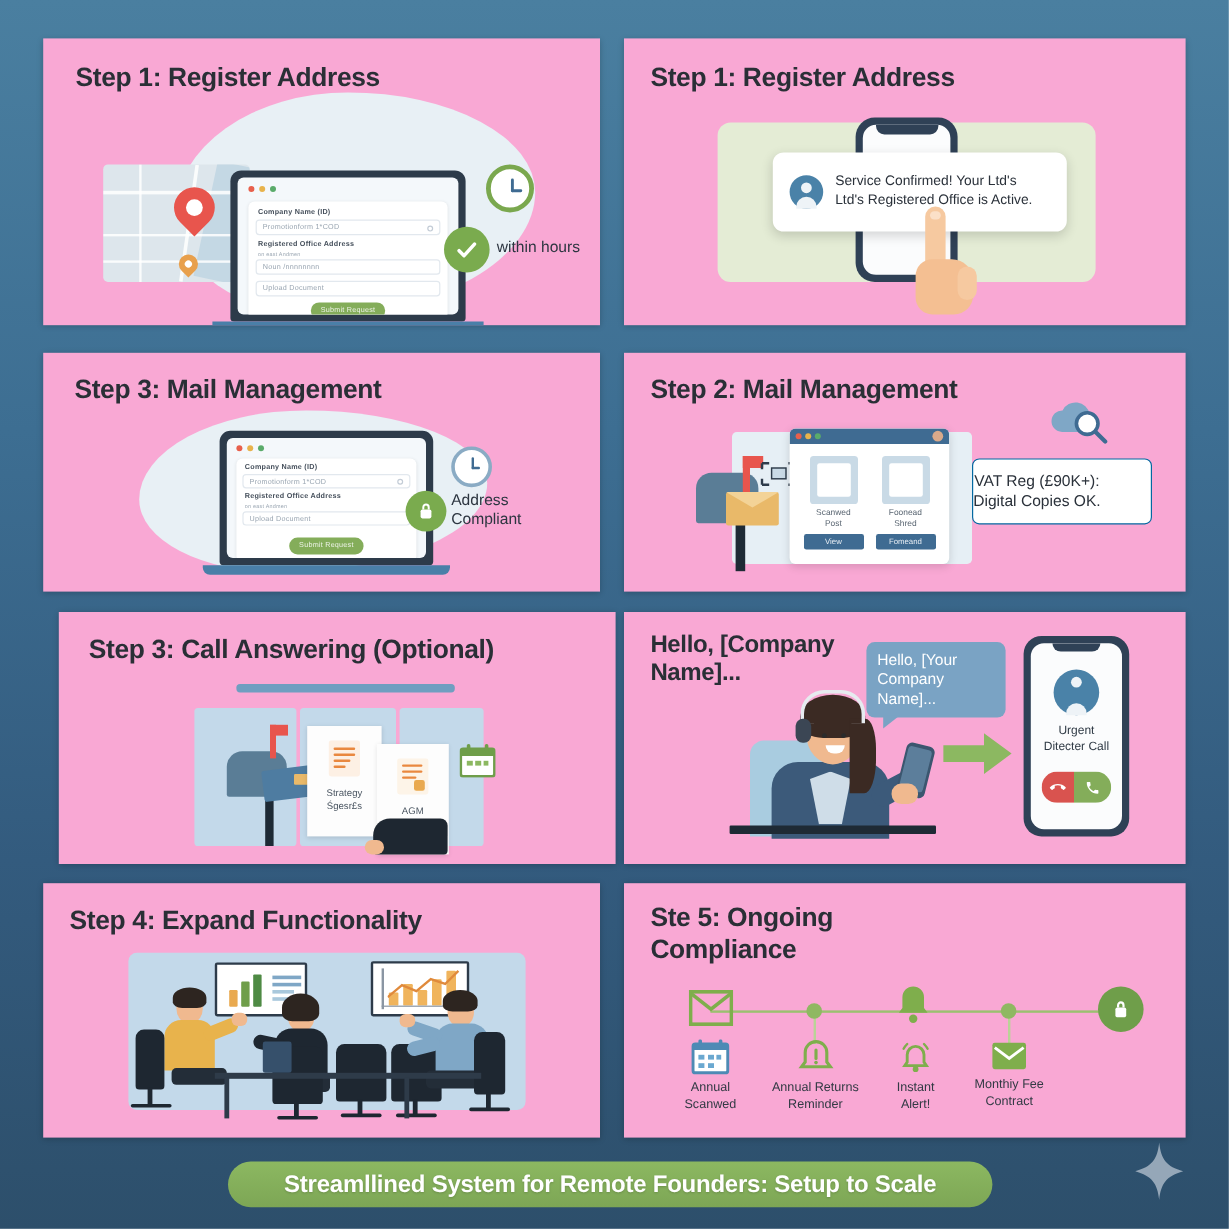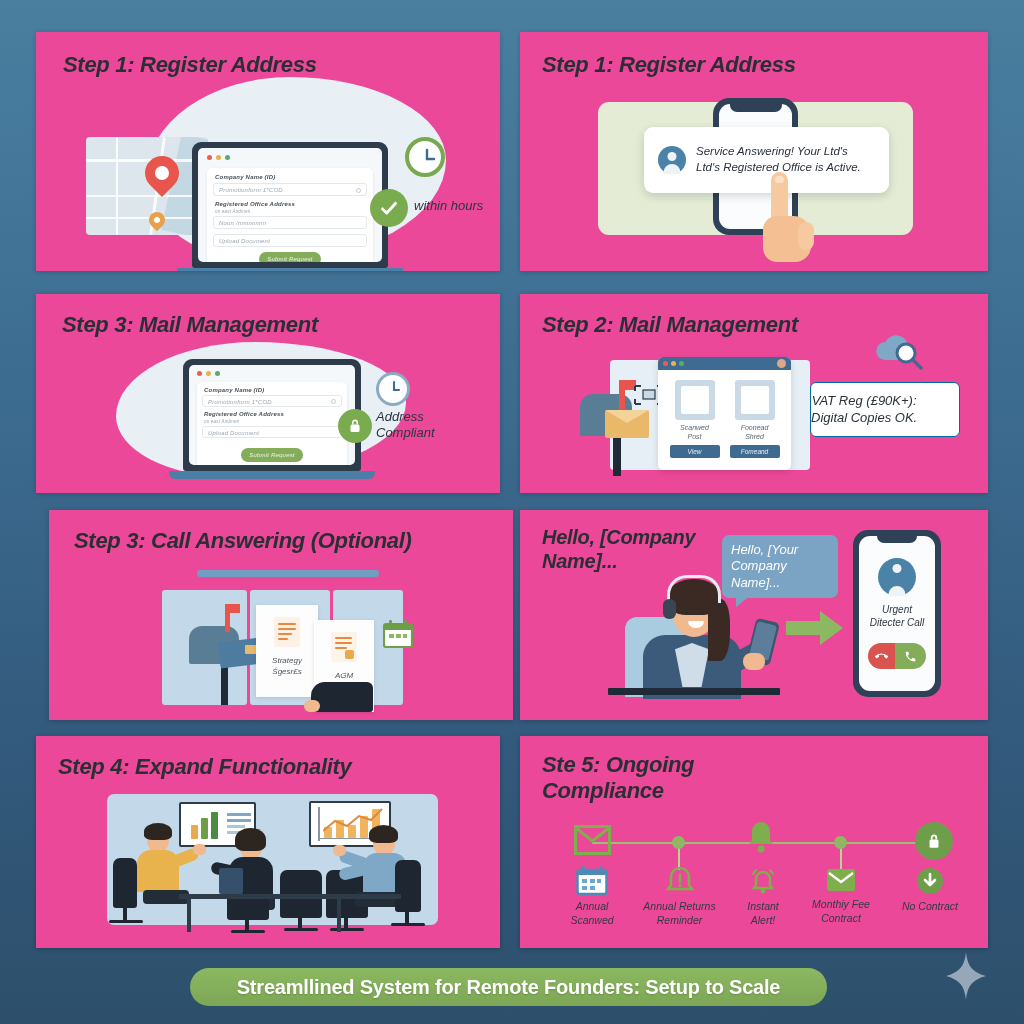--- a/index.html
+++ b/index.html
@@ -12,24 +12,23 @@
   }
 
   
   .grid {
     position: absolute;
     left: 36px; top: 32px;
     width: 952px; height: 916px;
   }
   .panel {
     position: absolute;
-    background: #ec4899;
+    background: #f9a8d4;
     overflow: hidden;
     box-shadow: 0 1px 5px rgba(0,0,0,0.22);
-    font-style: italic;
   }
   .p-title {
     position: absolute;
     font-weight: bold;
     color: #2a2f36;
     letter-spacing: -0.3px;
     line-height: 1.18;
   }
 
   
@@ -398,21 +397,21 @@
 
     <div class="phone" style="left:193px; top:66px; width:85px; height:137px;">
       <div class="phone-screen">
           <div class="notch"></div>
         </div>
     </div>
 
     <div class="toast" style="left:124px; top:95px; width:245px; height:66px;">
       <div class="avatar-c"></div>
       <div style="font-size:11.5px; color:#2a313a; line-height:1.38;">
-        <div>Service Answering! Your Ltd's</div>
+        <div>Service Confirmed! Your Ltd's</div>
         <div>Ltd's Registered Office is Active.</div>
       </div>
     </div>
 
     <div style="position:absolute; left:237px; top:140px; width:68px; height:90px;">
       <div class="hand" style="left:14px; top:0; width:17px; height:64px; border-radius:9px 9px 0 0; background:#f6c9a0;"></div>
       <div class="hand" style="left:6px; top:44px; width:48px; height:46px; border-radius:14px 18px 16px 14px; background:#f4bf92;"></div>
       <div class="hand" style="left:41px; top:50px; width:16px; height:28px; border-radius:9px; background:#f6c9a0;"></div>
       <div style="position:absolute;left:18px;top:4px;width:9px;height:7px;background:#fbe0c8;border-radius:4px;"></div>
     </div>
@@ -813,31 +812,20 @@
             <rect x="2" y="3" width="28" height="22" rx="2" fill="#7fae4c"></rect>
             <path d="M4 7l12 9 12-9" fill="none" stroke="#fff" stroke-width="2.4"></path>
           </svg>
       </div>
       <div class="tl-lbl">
         <span>Monthiy Fee</span><br>
         <span>Contract</span>
       </div>
     </div>
 
-    <div class="tl-item" style="left:364px; top:130px; width:92px;">
-      <div style="margin:0 auto;width:32px;height:30px;">
-        <svg width="32" height="30" viewBox="0 0 32 30">
-            <circle cx="16" cy="15" r="13" fill="#6f9e4a"></circle>
-            <path d="M16 8v10M11 14l5 5 5-5" stroke="#fff" stroke-width="2.6" fill="none" stroke-linecap="round" stroke-linejoin="round"></path>
-          </svg>
-      </div>
-      <div class="tl-lbl">
-        <span>No Contract</span>
-      </div>
-    </div>
   </div>
 
 </div>
 
 <div class="banner">Streamllined System for Remote Founders: Setup to Scale</div>
 
 <div class="sparkle">
   <svg width="40" height="48" viewBox="0 0 40 48">
     <path d="M20 0c1.5 14 6 20 20 24-14 4-18.5 10-20 24-1.5-14-6-20-20-24 14-4 18.5-10 20-24z" fill="#95a7b8"></path>
   </svg>

